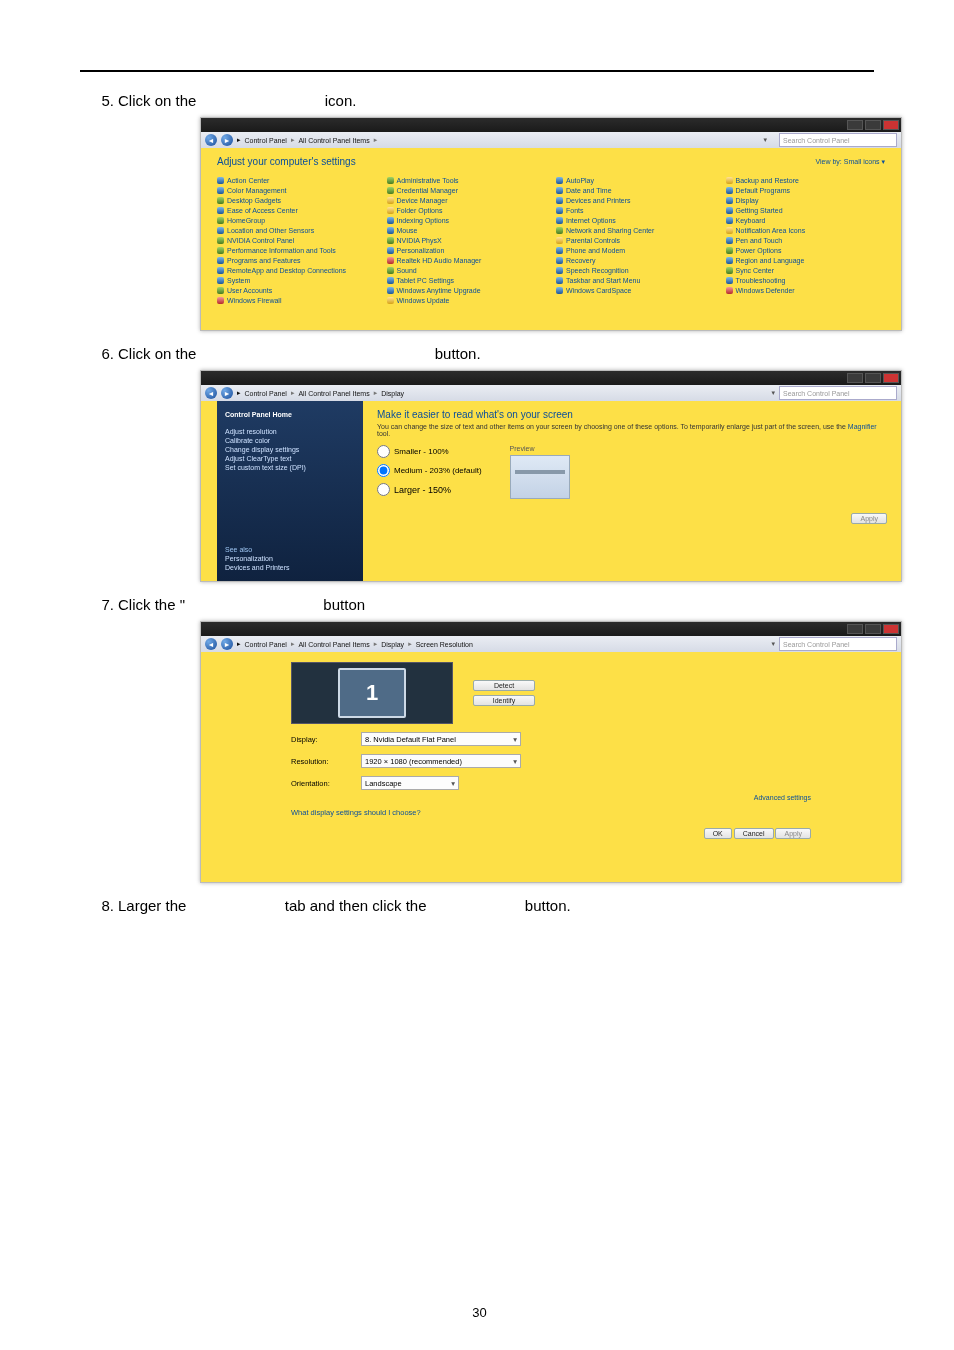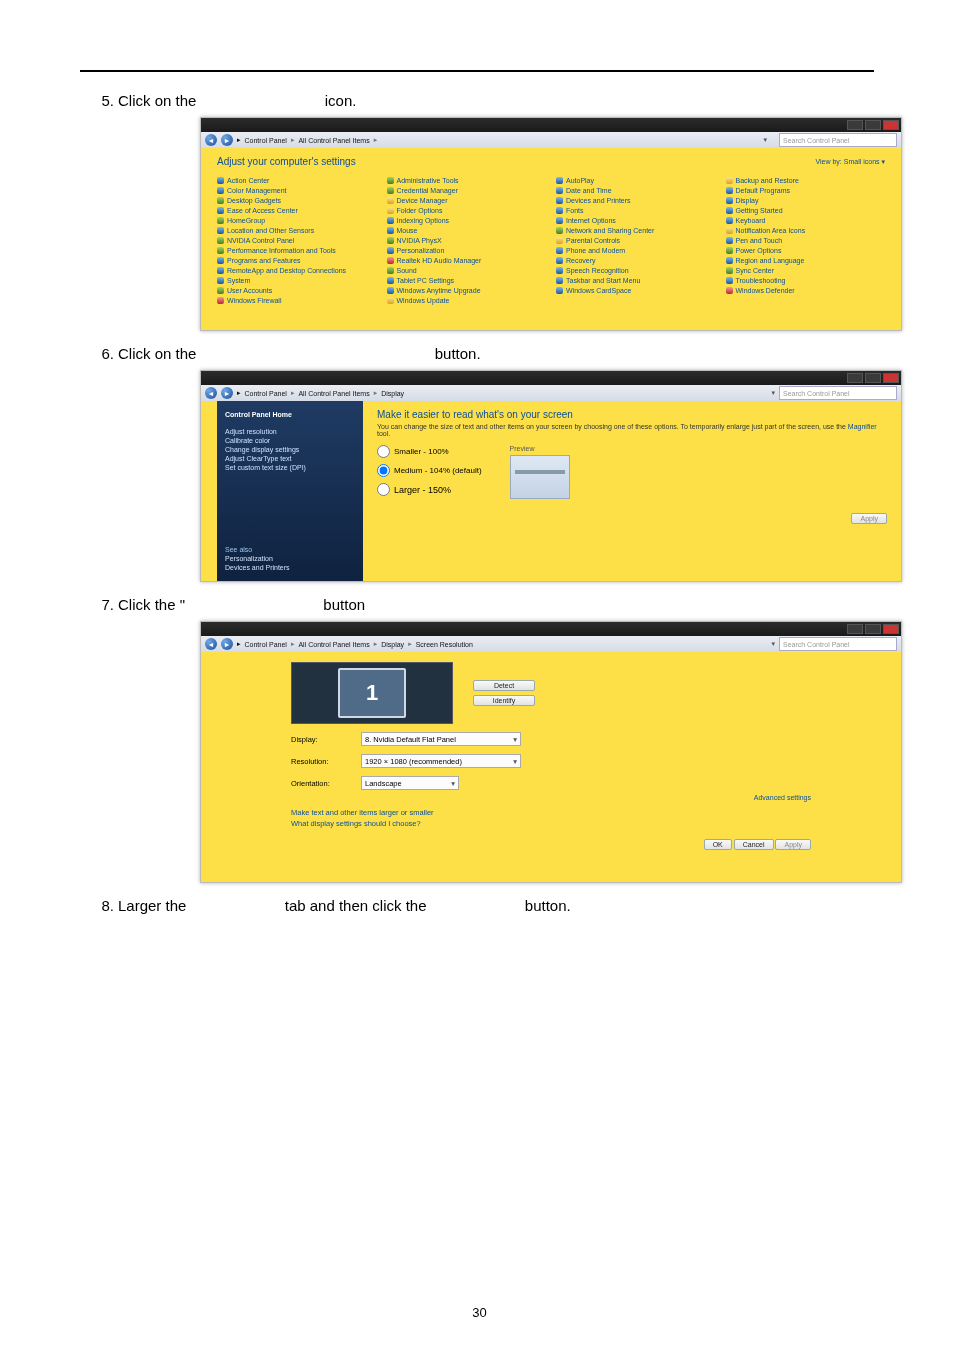--- a/index.html
+++ b/index.html
@@ -368,21 +368,21 @@
             <span>You can change the size of text and other items on your screen by choosing one of these options. To temporarily enlarge just part of the screen, use the </span><span class="lnk">Magnifier</span><span> tool.</span>
           </div>
           <div class="radiogrp">
             <div class="rads">
               <label>
                   <input type="radio" name="sz" style="">
                   <span>Smaller - 100%</span>
                 </label>
               <label>
                   <input type="radio" name="sz" checked="" style="">
-                  <span>Medium - 104% (default)</span>
+                  <span>Medium - 203% (default)</span>
                 </label>
               <label>
                   <input type="radio" name="sz" style="">
                   <span style="font-size:9px">Larger - 150%</span>
                 </label>
             </div>
             <div class="previewBox">
               <span>Preview</span>
               <div class="mon"></div>
             </div>
@@ -449,21 +449,20 @@
               <span>1920 × 1080 (recommended)</span>
               <span class="arr">▾</span>
             </div>
           <div>Orientation:</div>
           <div class="sel" style="width:90px">
               <span>Landscape</span>
               <span class="arr">▾</span>
             </div>
         </div>
         <div class="advrow"><a>Advanced settings</a></div>
-        <div class="linkline"><a>Make text and other items larger or smaller</a></div>
         <div class="linkline"><a>What display settings should I choose?</a></div>
         <div class="okrow">
           <span class="btn en">OK</span>
           <span class="btn en">Cancel</span>
           <span class="btn">Apply</span>
         </div>
       </div>
     </div>
   </div>
 

